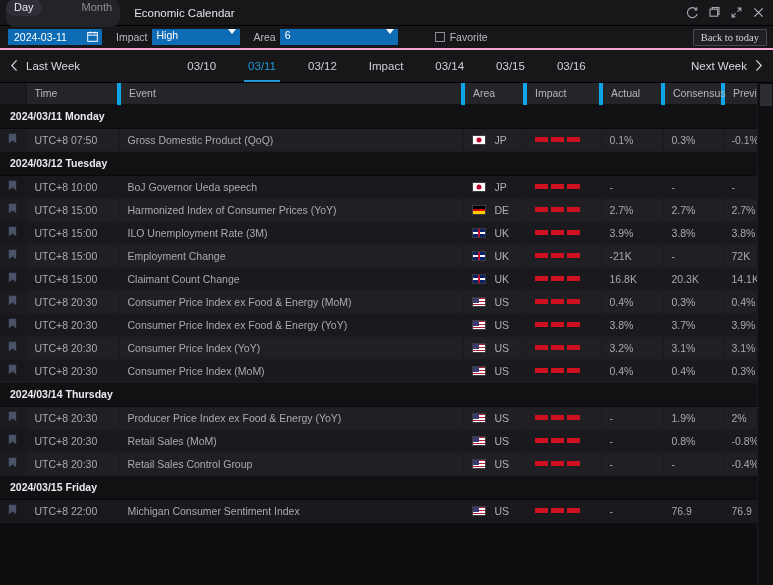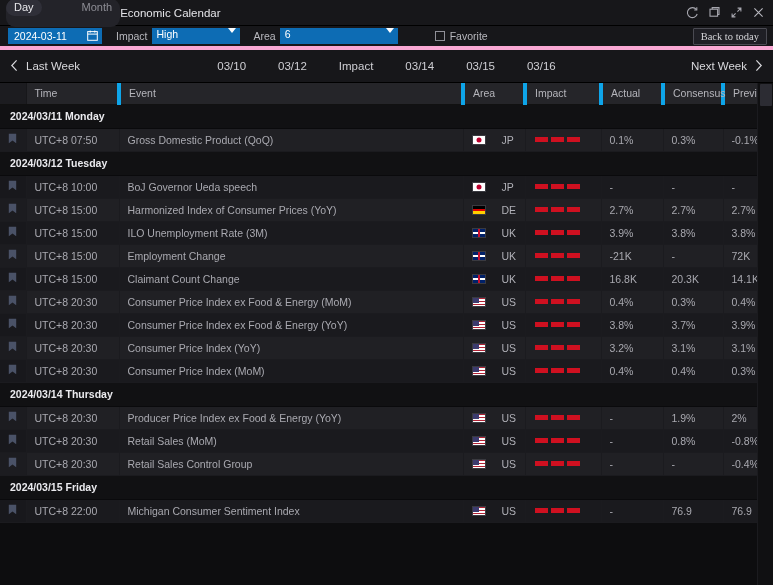--- a/index.html
+++ b/index.html
@@ -34,21 +34,21 @@
     padding: 0 8px;
     line-height: 17px;
     color: #8d8d95;
     cursor: pointer;
     height: 17px;
   }
   .seg.active { color: #e8e8ec; background: #2f2f38; border-radius: 9px; }
   #app-title {
     font-size: 11.5px;
     color: #e4e4e8;
-    margin-left: 0;
+    margin-left: 14px;
   }
   #win-ctrls {
     margin-left: auto;
     display: flex;
     align-items: center;
     gap: 0px;
     padding-right: 4px;
   }
   .wbtn {
     width: 22px; height: 22px;
@@ -58,21 +58,21 @@
   .wbtn svg { display: block; }
 
   
   #filterbar {
     height: 24px;
     background: #17171a;
     display: flex;
     align-items: center;
     padding: 0 6px 0 8px;
     gap: 0;
-    border-bottom: 4px solid #f9a8d4;
+    border-bottom: 2px solid #f9a8d4;
   }
   .date-field {
     background: #0d6cb4;
     height: 16px;
     display: flex;
     align-items: center;
     padding: 0 4px 0 6px;
     min-width: 94px;
     font-size: 10.5px;
     color: #fff;
@@ -223,21 +223,21 @@
   tr.ev-row.alt td { background: #1a1a1e; }
   tr.ev-row td.mark {
     background: #1c1c20;
     padding: 0;
     text-align: center;
     border-right: 1px solid #1b1b1f;
   }
   tr.ev-row.alt td.mark { background: #18181c; }
   .bookmark-ico { display: inline-block; vertical-align: middle; }
   td.area-cell { padding-left: 6px; }
-  .area-inner { display: flex; align-items: center; gap: 16px; }
+  .area-inner { display: flex; align-items: center; gap: 9px; }
   .flag {
     width: 14px; height: 10px;
     display: inline-block;
     position: relative;
     overflow: hidden;
     flex: 0 0 14px;
     border: 0.5px solid #3a3a40;
   }
   .area-code { font-size: 10.5px; color: #b0b0b7; }
 
@@ -363,20 +363,21 @@
     <span class="chev">
       <svg width="9" height="13" viewBox="0 0 9 13">
           <path d="M6.6 1.4L1.8 6.5l4.8 5.1" stroke="#d8d8dc" stroke-width="1.2" fill="none"></path>
         </svg>
     </span>
     <span>Last Week</span>
   </div>
 
   <div id="datetabs">
     <div class="dtab">03/10</div>
+    <div class="dtab active">03/11</div>
     <div class="dtab">03/12</div>
     <div class="dtab">Impact</div>
     <div class="dtab">03/14</div>
     <div class="dtab">03/15</div>
     <div class="dtab">03/16</div>
   </div>
 
   <div class="navside" style="margin-left:auto;">
     <span>Next Week</span>
     <span class="chev">

